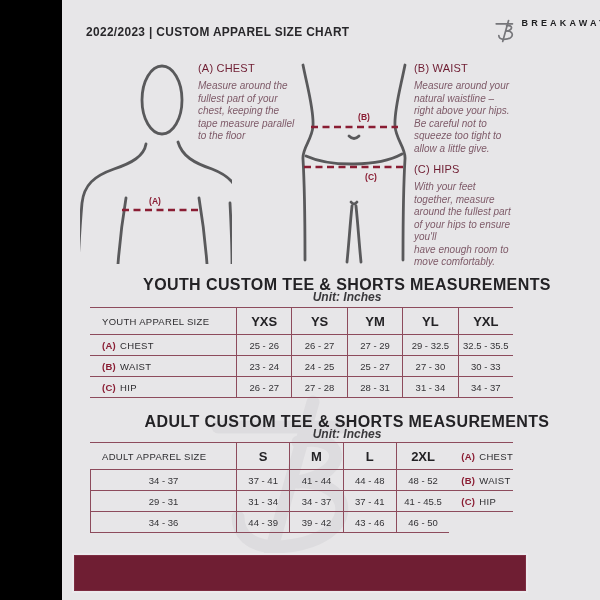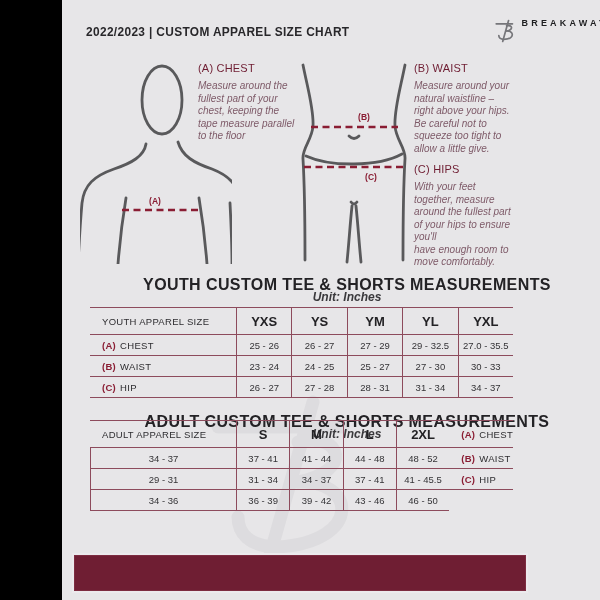--- a/index.html
+++ b/index.html
@@ -33,21 +33,21 @@
   .marker { font-family:"Liberation Sans","DejaVu Sans",sans-serif; font-size:8.5px; font-weight:bold; fill:#8a1d33; }
 
   
   .sect-title { position:absolute; width:100%; text-align:center; font-size:16px; font-weight:bold; color:#232225; letter-spacing:.4px; z-index:2; }
   .sect-unit  { position:absolute; width:100%; text-align:center; font-size:12px; font-style:italic; font-weight:600; color:#3a393c; z-index:2; }
   .yt-title { top:276px; } .yt-unit { top:290px; }
   .at-title { top:413px; } .at-unit { top:427px; }
 
   
   .size-table { position:absolute; left:28px; width:423px; display:grid; grid-template-columns:146px repeat(5,1fr); grid-template-rows:27px 21px 21px 21px; border-top:1.6px solid #8d4b5c; z-index:2; }
-  .yt-table { top:307px; } .at-table { top:420px; }
+  .yt-table { top:307px; } .at-table { top:442px; }
   .cell { border-bottom:1.6px solid #8d4b5c; display:flex; align-items:center; justify-content:center; font-size:9.5px; color:#343336; background:transparent; }
   .cell.vline { border-left:1.6px solid #8d4b5c; }
   .cell.label-col { justify-content:flex-start; padding-left:12px; letter-spacing:.3px; color:#2e2d30; }
   .cell.head-size { font-weight:bold; font-size:13px; color:#232225; }
   .pfx { color:#8a1d33; font-weight:bold; margin-right:4px; }
 
   
   .watermark { position:absolute; left:6px; top:382px; width:420px; height:200px; z-index:0; opacity:.55; }
   .watermark svg { width:100%; height:100%; }
   .bottom-bar { position:absolute; left:10px; top:553px; width:456px; height:40px; background:#6f1e33; border:2px solid #eceaed; box-shadow:0 0 0 1px #7d2c41 inset; z-index:2; }
@@ -154,21 +154,21 @@
     <div class="cell vline head-size">YXL</div>
 
     <div class="cell label-col">
         <span class="pfx">(A)</span>
         <span>CHEST</span>
       </div>
     <div class="cell vline">25 - 26</div>
     <div class="cell vline">26 - 27</div>
     <div class="cell vline">27 - 29</div>
     <div class="cell vline">29 - 32.5</div>
-    <div class="cell vline">27.0 - 35.5</div>
+    <div class="cell vline">32.5 - 35.5</div>
 
     <div class="cell label-col">
         <span class="pfx">(B)</span>
         <span>WAIST</span>
       </div>
     <div class="cell vline">23 - 24</div>
     <div class="cell vline">24 - 25</div>
     <div class="cell vline">25 - 27</div>
     <div class="cell vline">27 - 30</div>
     <div class="cell vline">30 - 33</div>
@@ -212,21 +212,21 @@
     <div class="cell vline">31 - 34</div>
     <div class="cell vline">34 - 37</div>
     <div class="cell vline">37 - 41</div>
     <div class="cell vline">41 - 45.5</div>
 
     <div class="cell label-col">
         <span class="pfx">(C)</span>
         <span>HIP</span>
       </div>
     <div class="cell vline">34 - 36</div>
-    <div class="cell vline">36 - 39</div>
+    <div class="cell vline">44 - 39</div>
     <div class="cell vline">39 - 42</div>
     <div class="cell vline">43 - 46</div>
     <div class="cell vline">46 - 50</div>
   </div>
 
   <div class="bottom-bar"></div>
 
 </div>
 
 </body></html>

